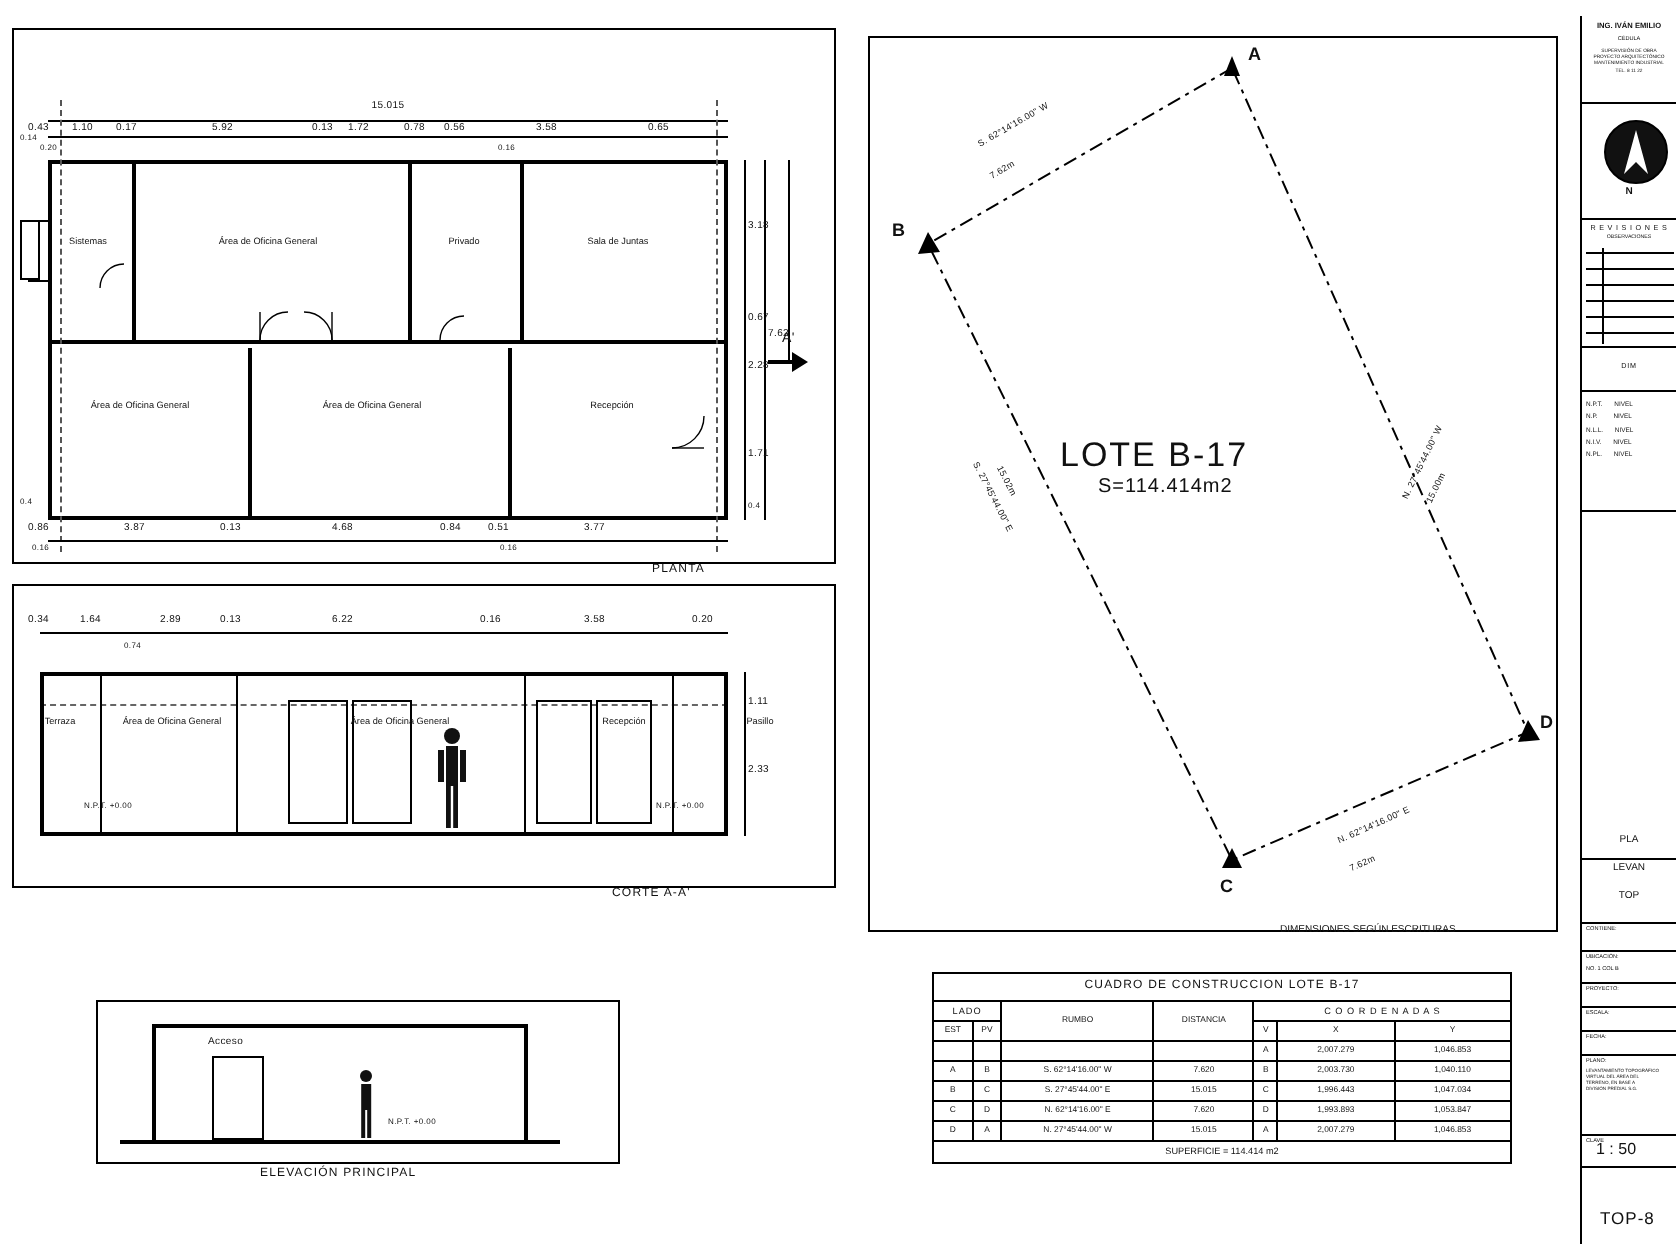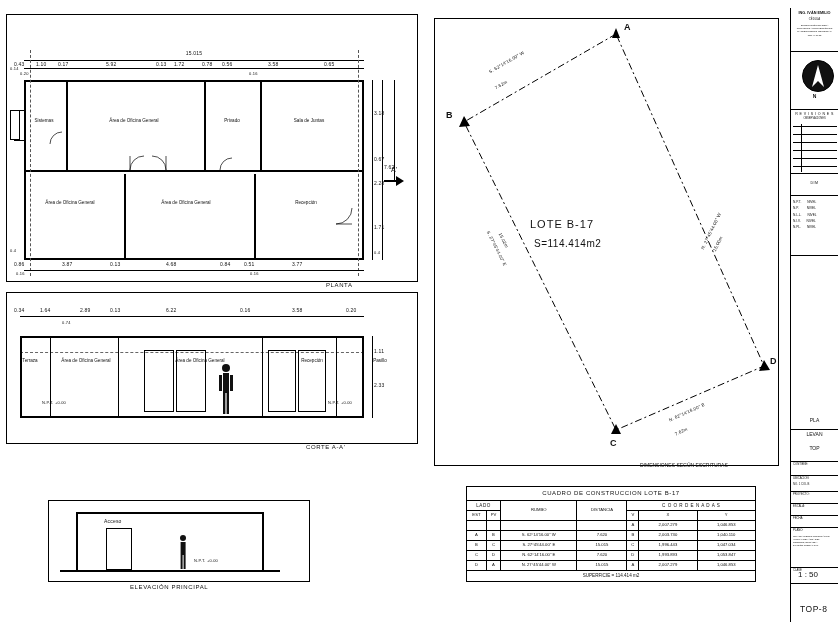--- a/index.html
+++ b/index.html
@@ -28,21 +28,21 @@
 
   .panel-caption{position:absolute;font-size:6px;letter-spacing:.6px;}
 
   
   .wall{position:absolute;background:#000;}
   .roomlabel{position:absolute;font-size:4.6px;transform:translateX(-50%);white-space:nowrap;}
 
   
   #lot-panel{left:434px;top:18px;width:345px;height:448px;}
   #lot-svg{position:absolute;left:0;top:0;}
-  .lot-title{position:absolute;font-size:11px;letter-spacing:1px;}
+  .lot-title{position:absolute;font-size:17px;letter-spacing:1px;}
   .lot-sub{position:absolute;font-size:10px;letter-spacing:.5px;}
   .vert-label{position:absolute;font-size:9px;font-weight:bold;}
 
   
   #table-panel{left:466px;top:486px;width:290px;height:96px;}
   table{border-collapse:collapse;width:100%;height:100%;font-size:4.2px;}
   th,td{border:.6px solid #000;text-align:center;padding:0;line-height:1.15;}
   .tbl-title{font-size:6px;letter-spacing:.6px;border:.6px solid #000;}
   .coord-head{font-size:4.6px;letter-spacing:.5px;}
 
@@ -252,21 +252,21 @@
     <div class="lbl dimtxt" style="left:56px;top:212px;transform:rotate(63deg);transform-origin:left top;">S. 27°45'44.00" E</div>
     <div class="lbl dimtxt" style="left:68px;top:214px;transform:rotate(63deg);transform-origin:left top;">15.02m</div>
 
     <div class="lbl dimtxt" style="left:234px;top:400px;transform:rotate(-24deg);transform-origin:left top;">N. 62°14'16.00" E</div>
     <div class="lbl dimtxt" style="left:240px;top:414px;transform:rotate(-24deg);transform-origin:left top;">7.62m</div>
 
     <div class="lbl dimtxt" style="left:266px;top:230px;transform:rotate(-64deg);transform-origin:left top;">N. 27°45'44.00" W</div>
     <div class="lbl dimtxt" style="left:278px;top:232px;transform:rotate(-64deg);transform-origin:left top;">15.00m</div>
 
     <div class="lot-title" style="left:96px;top:200px;">LOTE  B-17</div>
-    <div class="lot-sub" style="left:100px;top:220px;">S=114.414m2</div>
+    <div class="lot-sub" style="left:115px;top:220px;">S=114.414m2</div>
   </div>
 
   <div class="caption-right" style="left:640px;top:462px;">DIMENSIONES SEGÚN ESCRITURAS</div>
 
   <div class="box" id="table-panel">
     <table>
       <tbody>
           <tr>
         <td colspan="7" class="tbl-title">CUADRO  DE  CONSTRUCCION      LOTE  B-17</td>
       </tr>

